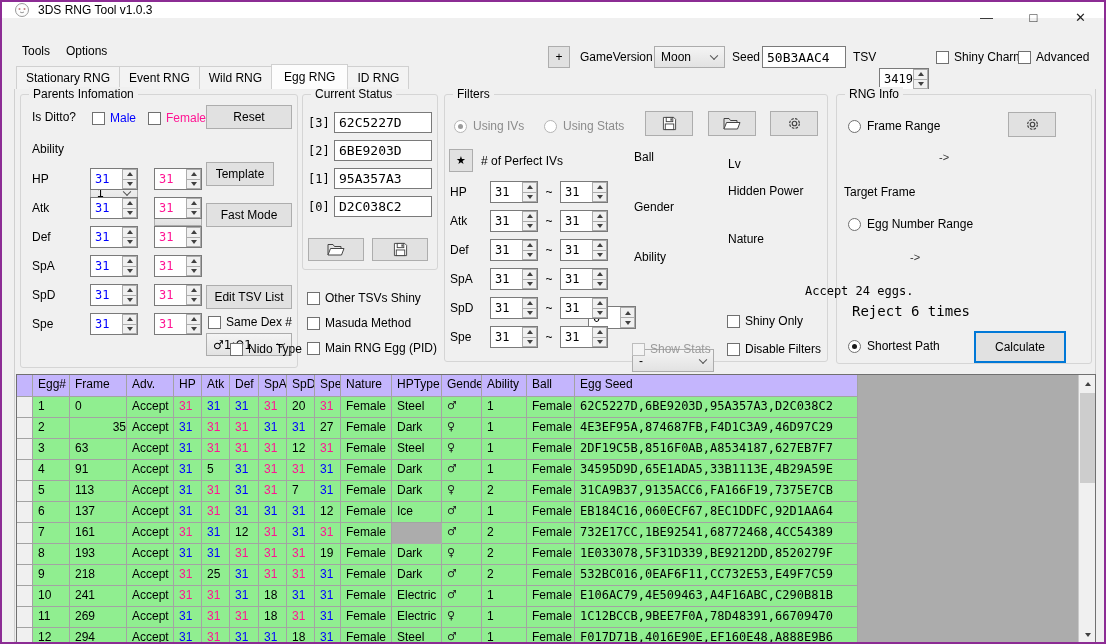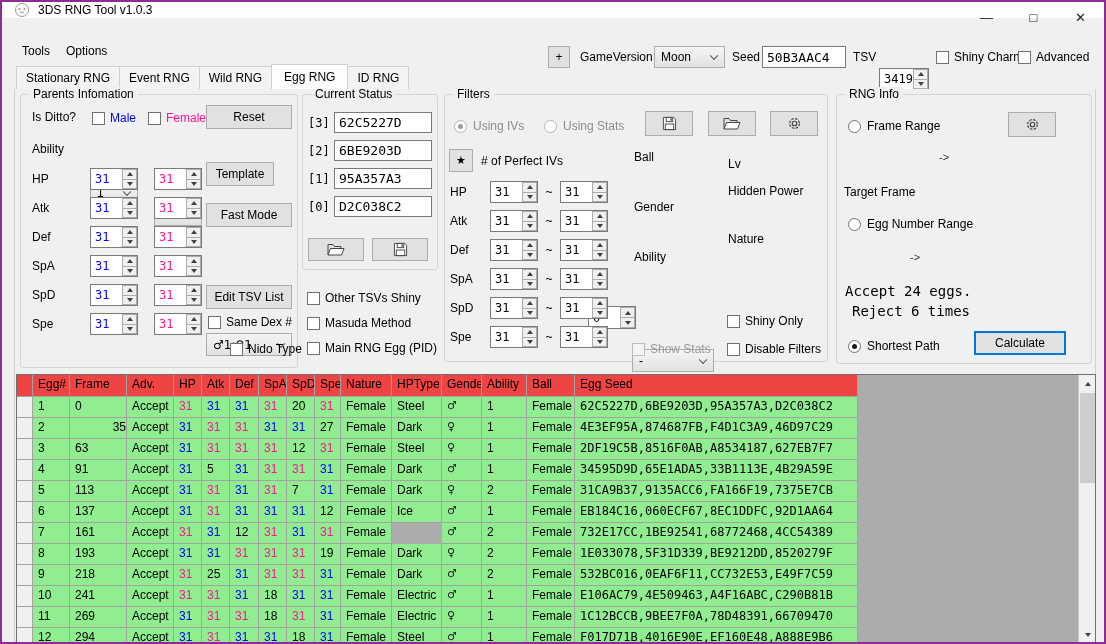--- a/index.html
+++ b/index.html
@@ -53,21 +53,21 @@
   .iv-b{color:#0000FF;}
   .iv-p{color:#FF1493;}
   .iv-k{color:#000;}
   .blue{color:#0000FF;}
   .pink{color:#FF1493;}
   
   #grid{position:absolute;left:14px;top:372px;width:1080px;height:270px;background:#acacac;border:1px solid #707070;overflow:hidden;}
   .grow{display:flex;height:21px;}
   .grow.hdr{height:22px;}
   .gcell{flex:none;border-right:1px solid #a3a3a3;border-bottom:1px solid #a3a3a3;font-size:12px;padding:2px 0 0 5px;overflow:hidden;white-space:nowrap;background:#90EE90;}
-  .grow.hdr .gcell{background:#ef4444;}
+  .grow.hdr .gcell{background:#c4b5fd;}
   .gcell.rh{background:#f0f0f0;}
   .gcell.seed{font-family:"DejaVu Sans Mono",monospace;font-size:12px;}
   .gcell.gsym{font-family:"DejaVu Sans",sans-serif;font-size:11px;color:#222;}
   #vscroll{position:absolute;right:0;top:0;width:17px;height:268px;background:#f0f0f0;border-left:1px solid #c9c9c9;}
   #vscroll .sarr{position:absolute;left:0;width:17px;height:17px;display:flex;align-items:center;justify-content:center;}
   #vscroll .thumb{position:absolute;left:1px;top:18px;width:15px;height:90px;background:#cdcdcd;}
   .statrow{display:flex;align-items:center;height:22px;margin-bottom:7px;}
   .statrow .sl{flex:none;display:flex;align-items:center;height:22px;}
   .slotrow{display:flex;align-items:center;height:21px;margin-bottom:7px;}
 </style>
@@ -698,27 +698,27 @@
         <span class="sb">
           <i class="tri-up"></i>
         </span>
         <span class="sb">
           <i class="tri-dn"></i>
         </span>
       </span>
     </div>
   <div class="lbl" style="left:908px;top:244px;height:22px;font-size:11px;color:#333;">-&gt;</div>
 
-  <div class="lbl mono" style="left:843px;top:280px;height:18px;font-size:14px;">Accept 24 eggs.</div>
+  <div class="lbl mono" style="left:803px;top:280px;height:18px;font-size:12px;">Accept 24 eggs.</div>
   <div class="lbl mono" style="left:850px;top:300px;height:18px;font-size:14px;">Reject 6 times</div>
   <div class="radio sel" style="left:846px;top:337px;">
       <span class="circ"></span>
       <span>Shortest Path</span>
     </div>
-  <div class="btn" style="left:972px;top:329px;width:92px;height:24px;border:2px solid #0078D7;">Calculate</div>
+  <div class="btn" style="left:972px;top:329px;width:92px;height:32px;border:2px solid #0078D7;">Calculate</div>
 
   <div id="grid">
     <div id="gridrows">
         <div class="grow hdr">
           <div class="gcell rh" style="width: 16px;"></div>
           <div class="gcell" style="width: 37px;">Egg#</div>
           <div class="gcell" style="width: 57px;">Frame</div>
           <div class="gcell" style="width: 47px;">Adv.</div>
           <div class="gcell" style="width: 28px;">HP</div>
           <div class="gcell" style="width: 28px;">Atk</div>

